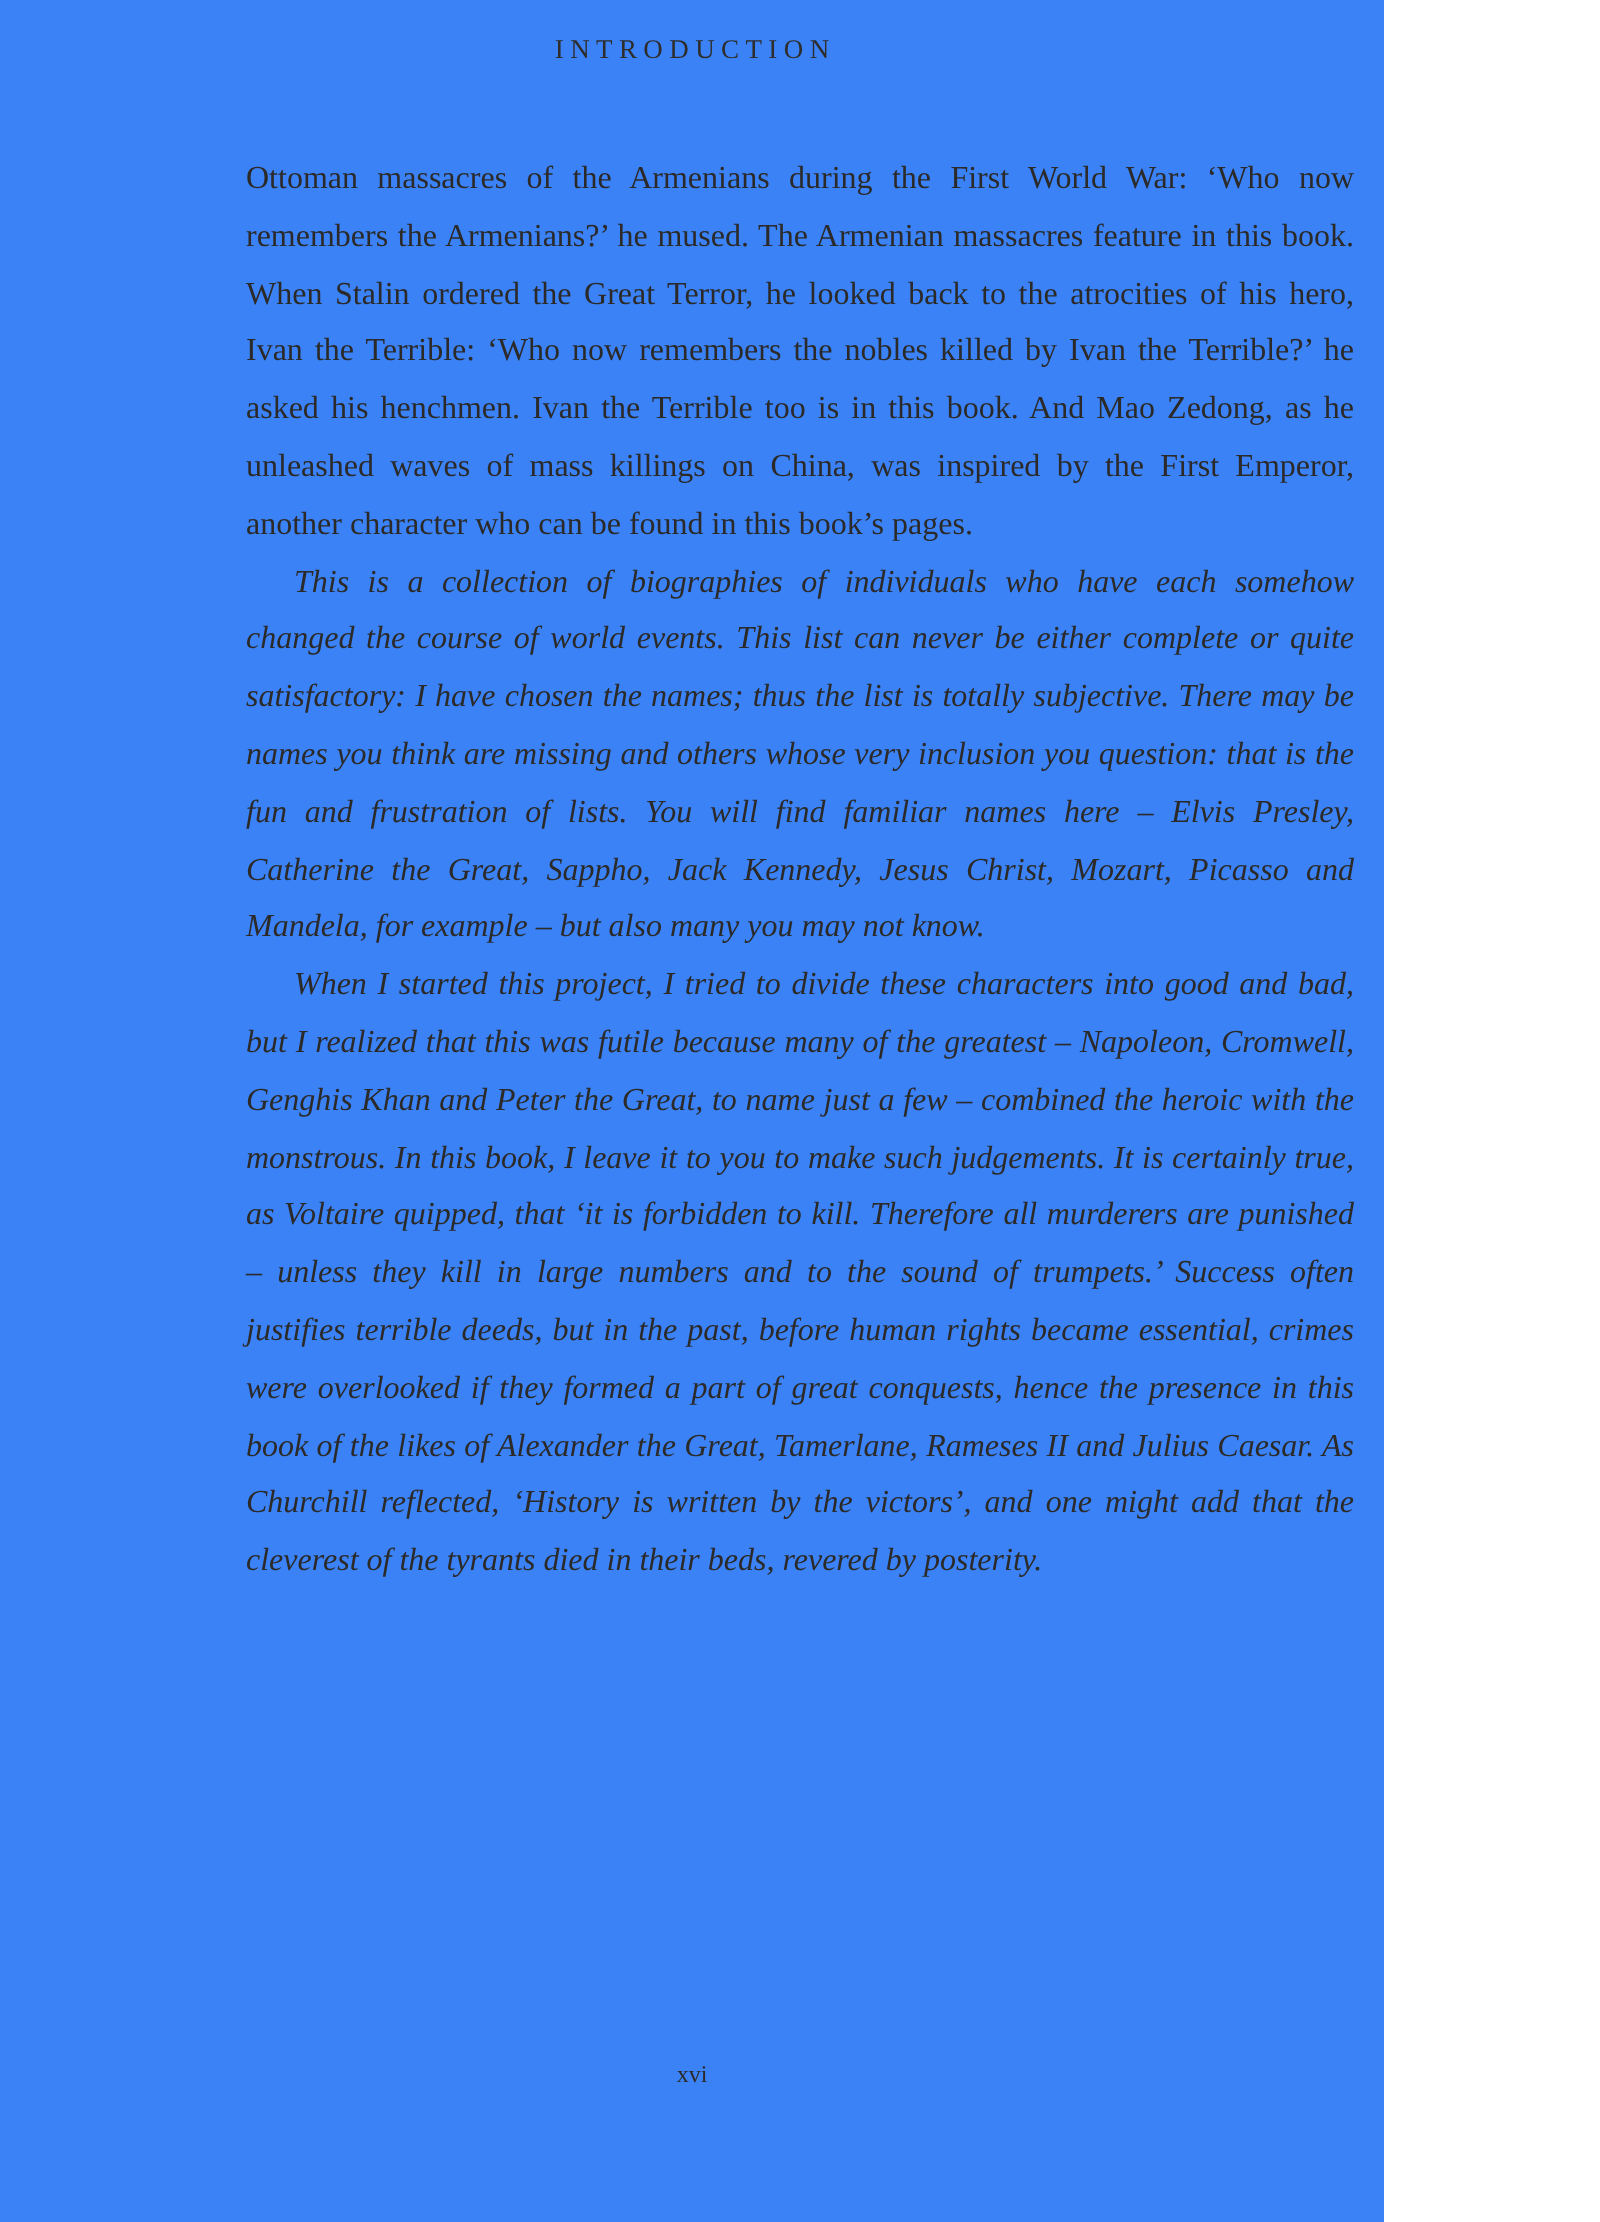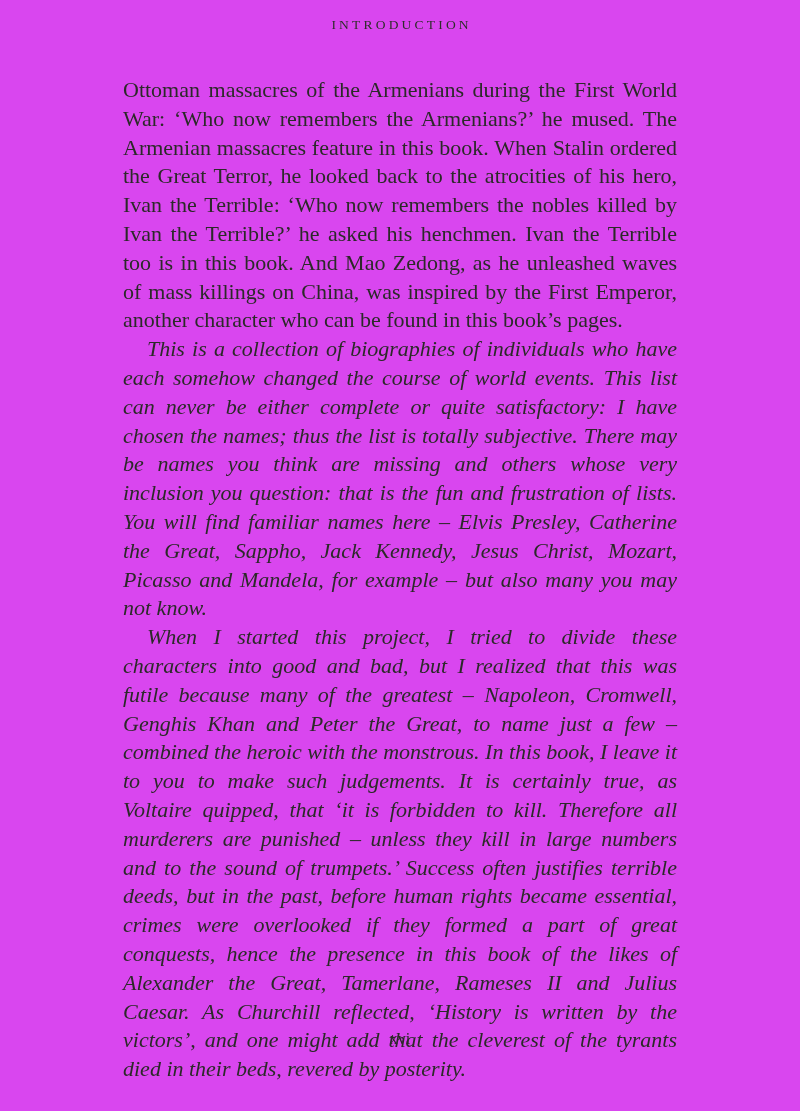--- a/index.html
+++ b/index.html
@@ -2,23 +2,23 @@
 <html lang="en"><head>
 <meta charset="utf-8">
 <style>
   html, body {
     margin: 0;
     padding: 0;
     background: #ffffff;
   }
   .page {
     position: relative;
-    width: 800px;
+    width: 692px;
     height: 1111px;
-    background: #d946ef;
+    background: #3b82f6;
     overflow: hidden;
     font-family: "Liberation Serif", "DejaVu Serif", serif;
     color: #2b2a28;
   }
   .running-head {
     position: absolute;
     top: 17px;
     left: 0;
     right: 0;
     text-align: center;
@@ -26,41 +26,41 @@
     letter-spacing: 3.2px;
     font-weight: 400;
     color: #2e2d2b;
     text-indent: 3.2px; 
   }
   .body-text {
     position: absolute;
     top: 76px;
     left: 123px;
     width: 554px;
-    font-size: 22px;
+    font-size: 16px;
     line-height: 28.8px;
     text-align: justify;
     color: #2b2a28;
     hyphens: none;
   }
   .body-text p {
     margin: 0;
     padding: 0;
   }
   .body-text p + p {
     text-indent: 24px;
     font-style: italic;
   }
   .folio {
     position: absolute;
     top: 1030px;
     left: 0;
     right: 0;
     text-align: center;
-    font-size: 16px;
+    font-size: 12px;
     color: #2b2a28;
   }
 </style>
 </head>
 <body>
 
 <div class="page">
 
   <div class="running-head">INTRODUCTION</div>
 

